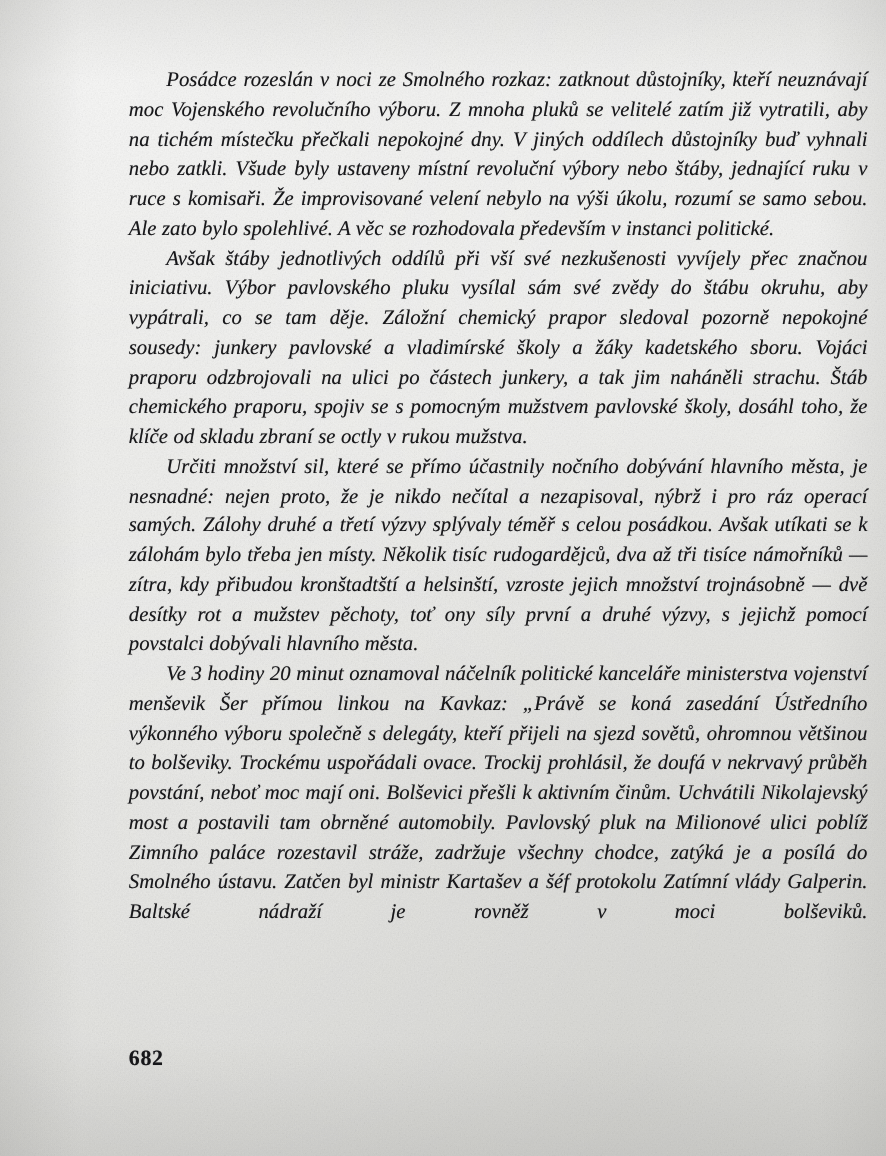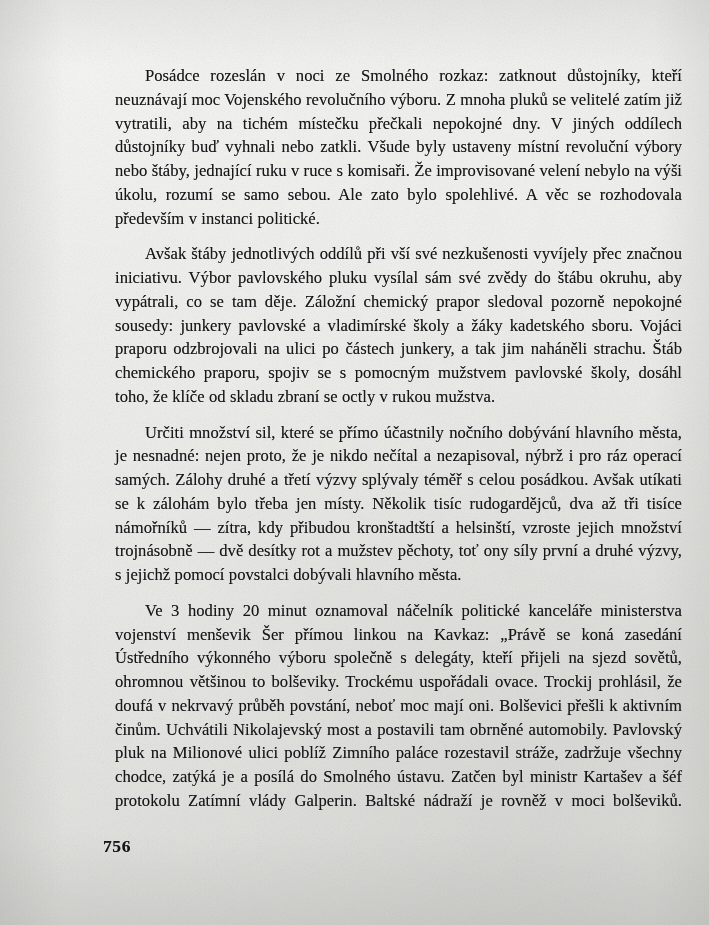--- a/index.html
+++ b/index.html
@@ -53,24 +53,25 @@
     color: #17171a;
     font-size: 16.6px;
     line-height: 23.75px;
     text-align: justify;
     text-justify: inter-word;
     letter-spacing: 0.02px;
     word-spacing: 0.2px;
   }
 
   #text-block p {
-    margin: 12px;
+    margin: 0;
     text-indent: 30px;
     text-align: justify;
     text-shadow: 0 0 0.55px rgba(20,20,22,0.45);
+    font-style: italic;
   }
 
   
   #text-block p:last-of-type {
     text-align-last: justify;
   }
 
   #page-number {
     position: absolute;
     left: 103px;
@@ -100,15 +101,15 @@
 
   <div id="vignette"></div>
 
   <div id="text-block">
     <p>Posádce rozeslán v noci ze Smolného rozkaz: zatknout důstojníky, kteří neuznávají moc Vojenského revolučního výboru. Z mnoha pluků se velitelé zatím již vytratili, aby na tichém místečku přečkali nepokojné dny. V jiných oddílech důstojníky buď vyhnali nebo zatkli. Všude byly ustaveny místní revoluční výbory nebo štáby, jednající ruku v ruce s komisaři. Že improvisované velení nebylo na výši úkolu, rozumí se samo sebou. Ale zato bylo spolehlivé. A věc se rozhodovala především v instanci politické.</p>
     <p>Avšak štáby jednotlivých oddílů při vší své nezkušenosti vyvíjely přec značnou iniciativu. Výbor pavlovského pluku vysílal sám své zvědy do štábu okruhu, aby vypátrali, co se tam děje. Záložní chemický prapor sledoval pozorně nepokojné sousedy: junkery pavlovské a vladimírské školy a žáky kadetského sboru. Vojáci praporu odzbrojovali na ulici po částech junkery, a tak jim naháněli strachu. Štáb chemického praporu, spojiv se s pomocným mužstvem pavlovské školy, dosáhl toho, že klíče od skladu zbraní se octly v rukou mužstva.</p>
     <p>Určiti množství sil, které se přímo účastnily nočního dobývání hlavního města, je nesnadné: nejen proto, že je nikdo nečítal a nezapisoval, nýbrž i pro ráz operací samých. Zálohy druhé a třetí výzvy splývaly téměř s celou posádkou. Avšak utíkati se k zálohám bylo třeba jen místy. Několik tisíc rudogardějců, dva až tři tisíce námořníků — zítra, kdy přibudou kronštadtští a helsinští, vzroste jejich množství trojnásobně — dvě desítky rot a mužstev pěchoty, toť ony síly první a druhé výzvy, s jejichž pomocí povstalci dobývali hlavního města.</p>
     <p>Ve 3 hodiny 20 minut oznamoval náčelník politické kanceláře ministerstva vojenství menševik Šer přímou linkou na Kavkaz: „Právě se koná zasedání Ústředního výkonného výboru společně s delegáty, kteří přijeli na sjezd sovětů, ohromnou většinou to bolševiky. Trockému uspořádali ovace. Trockij prohlásil, že doufá v nekrvavý průběh povstání, neboť moc mají oni. Bolševici přešli k aktivním činům. Uchvátili Nikolajevský most a postavili tam obrněné automobily. Pavlovský pluk na Milionové ulici poblíž Zimního paláce rozestavil stráže, zadržuje všechny chodce, zatýká je a posílá do Smolného ústavu. Zatčen byl ministr Kartašev a šéf protokolu Zatímní vlády Galperin. Baltské nádraží je rovněž v moci bolševiků.</p>
   </div>
 
-  <div id="page-number">756</div>
+  <div id="page-number">682</div>
 
 </div>
 
 </body></html>

